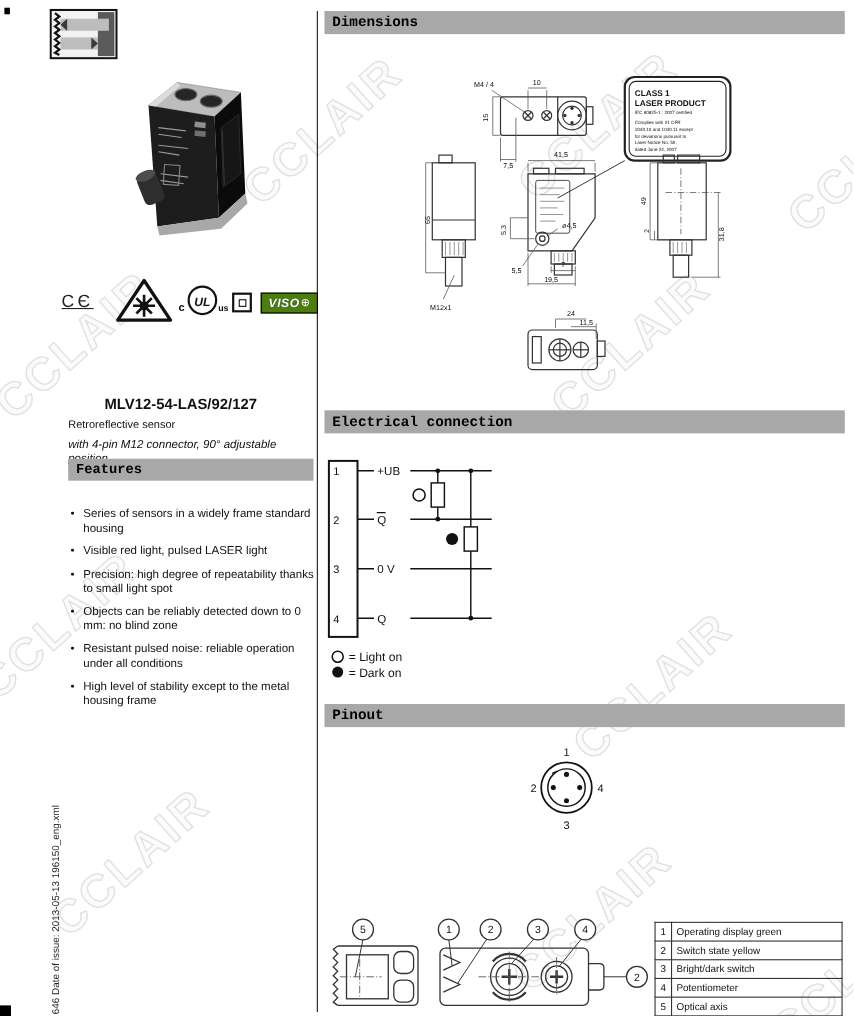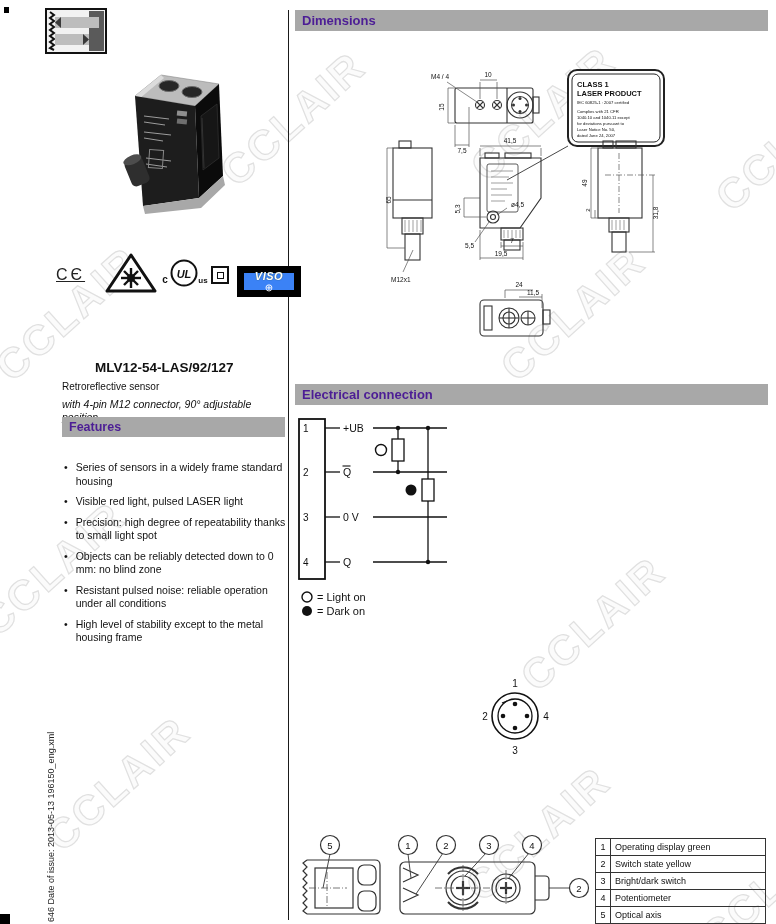--- a/index.html
+++ b/index.html
@@ -5,41 +5,41 @@
   html,body{margin:0;padding:0;background:#fff;}
   #page{position:relative;width:776px;height:924px;background:#fff;overflow:hidden;
         font-family:"Liberation Sans",sans-serif;color:#111;}
   .abs{position:absolute;}
   
   .wm{position:absolute;font-weight:bold;font-size:42px;letter-spacing:3px;
       color:rgba(0,0,0,0.015);-webkit-text-stroke:1.2px #e0e0e0;
       transform:rotate(-42deg);white-space:nowrap;z-index:0;pointer-events:none;}
   .layer{position:absolute;inset:0;z-index:1;}
   
-  .sec-h{position:absolute;background:#a8a8a8;color:#4c1d95;font-weight:bold;
-         box-sizing:border-box;padding-left:7px;}
+  .sec-h{position:absolute;background:#a8a8a8;color:#000000;font-weight:bold;
+         box-sizing:border-box;padding-left:7px;font-family:Liberation Mono, monospace;}
   .sec-h.right{left:295px;width:473px;height:21px;font-size:13px;line-height:21px;}
   .sec-h.left{left:62px;width:223px;height:20px;font-size:12.5px;line-height:20px;}
   .divider{position:absolute;left:288px;top:10px;width:1px;height:910px;background:#1a1a1a;}
   .corner{position:absolute;background:#000;}
   .model-number{position:absolute;left:62px;top:360px;font-size:13.5px;font-weight:bold;padding-left:33px;}
   .model-type{position:absolute;left:62px;top:381px;font-size:10px;}
   .model-desc{position:absolute;left:62px;top:398px;width:212px;font-size:10.5px;line-height:13px;font-style:italic;}
   .features{position:absolute;left:64px;top:461px;width:224px;}
   .feat{display:flex;gap:8px;margin-bottom:7px;font-size:10.5px;line-height:13.5px;}
   .feat .b{flex:0 0 auto;}
   .sidebar-text{position:absolute;left:46px;top:922px;transform:rotate(-90deg);
                 transform-origin:0 0;white-space:nowrap;font-size:9px;color:#222;}
   
   .ce-mark{position:absolute;left:56px;top:266px;font-size:16px;letter-spacing:3px;color:#222;text-decoration:underline;}
   .class2-outer{position:absolute;left:211px;top:266px;width:14px;height:14px;border:2px solid #111;
                 display:flex;align-items:center;justify-content:center;}
   .class2-inner{width:5px;height:5px;border:1.5px solid #111;}
-  .visolux{position:absolute;left:237px;top:266px;width:50px;height:17px;background:#3b82f6;
-           border:7px solid #000000;display:flex;align-items:center;justify-content:center;gap:1px;flex-direction:column;}
+  .visolux{position:absolute;left:237px;top:266px;width:50px;height:17px;background:#4d7c0f;
+           border:1px solid #000000;display:flex;align-items:center;justify-content:center;gap:1px;}
   .visolux .t{color:#fff;font-weight:bold;font-style:italic;font-size:11px;letter-spacing:0.5px;
               text-shadow:0 0 1px #14401f;}
   .visolux .m{color:#fff;font-size:10px;line-height:10px;}
   
   .ind-table{position:absolute;left:595px;top:838px;border-collapse:collapse;font-size:9px;}
   .ind-table td{border:1px solid #333;height:16px;padding:0 4px;vertical-align:middle;}
   .ind-table td.n{width:10px;text-align:center;padding:0 2px;}
   .ind-table td.l{width:146px;}
   svg text{font-family:"Liberation Sans",sans-serif;fill:#111;}
 </style>
@@ -325,21 +325,21 @@
     <g stroke="#555" stroke-width="0.7" fill="none">
       <line x1="120" y1="240" x2="148" y2="240"></line>
           <line x1="120" y1="240" x2="120" y2="248"></line>
       <line x1="134" y1="247" x2="157" y2="247"></line>
           <line x1="157" y1="244" x2="157" y2="258"></line>
     </g>
     <text x="134" y="237" text-anchor="middle" font-size="6.5">24</text>
     <text x="148" y="245" text-anchor="middle" font-size="6.5">11,5</text>
   </svg>
 
-  <div class="sec-h right" style="top:384px">Electrical connection</div>
+  <div class="sec-h right" style="top:373px">Electrical connection</div>
   <svg class="abs" style="left:295px;top:413px" width="230" height="210" viewBox="0 0 230 210">
     <rect x="4" y="6" width="26" height="160" fill="none" stroke="#111" stroke-width="1.8"></rect>
     <text x="8" y="19" font-size="10">1</text>
     <text x="8" y="63" font-size="10">2</text>
     <text x="8" y="108" font-size="10">3</text>
     <text x="8" y="153" font-size="10">4</text>
     <g stroke="#111" stroke-width="1.3">
       <line x1="30" y1="15" x2="45" y2="15"></line>
           <line x1="30" y1="59" x2="45" y2="59"></line>
       <line x1="30" y1="104" x2="45" y2="104"></line>
@@ -365,20 +365,21 @@
           <circle cx="133" cy="15" r="2.2"></circle>
       <circle cx="103" cy="59" r="2.2"></circle>
           <circle cx="133" cy="149" r="2.2"></circle>
     </g>
     <circle cx="12" cy="184" r="5" fill="#fff" stroke="#111" stroke-width="1.4"></circle>
     <text x="22" y="188" font-size="11">= Light on</text>
     <circle cx="12" cy="198" r="5" fill="#111"></circle>
     <text x="22" y="202" font-size="11">= Dark on</text>
   </svg>
 
+  <div class="sec-h right" style="top:640px">Pinout</div>
   <svg class="abs" style="left:460px;top:670px" width="110" height="110" viewBox="0 0 110 110">
     <circle cx="55" cy="46" r="23" fill="none" stroke="#111" stroke-width="1.6"></circle>
     <circle cx="55" cy="46" r="17" fill="none" stroke="#111" stroke-width="1.3"></circle>
     <line x1="42" y1="33" x2="47" y2="31" stroke="#111" stroke-width="1.3"></line>
     <g fill="#111">
       <circle cx="55" cy="34" r="2.3"></circle>
           <circle cx="43" cy="46" r="2.3"></circle>
       <circle cx="67" cy="46" r="2.3"></circle>
           <circle cx="55" cy="58" r="2.3"></circle>
     </g>

